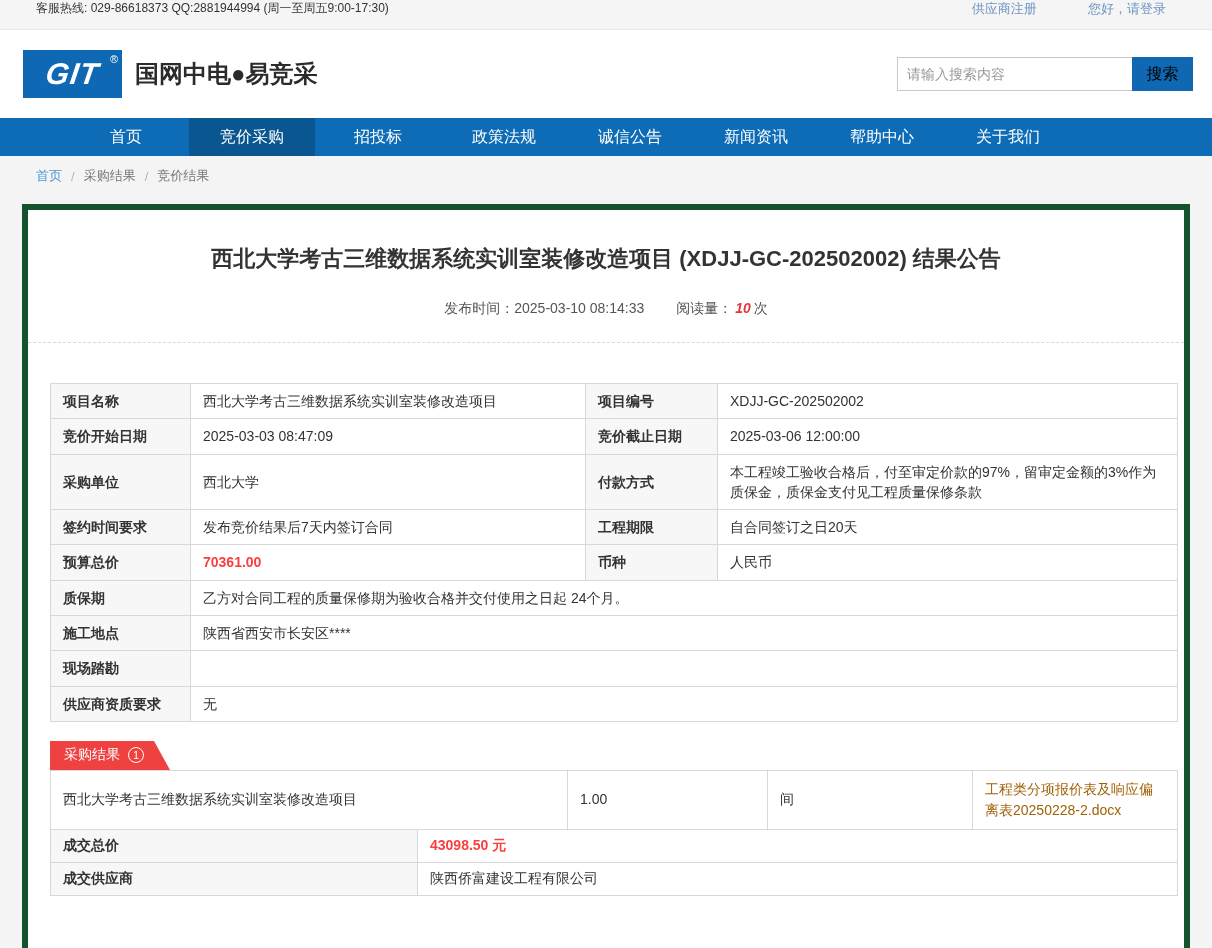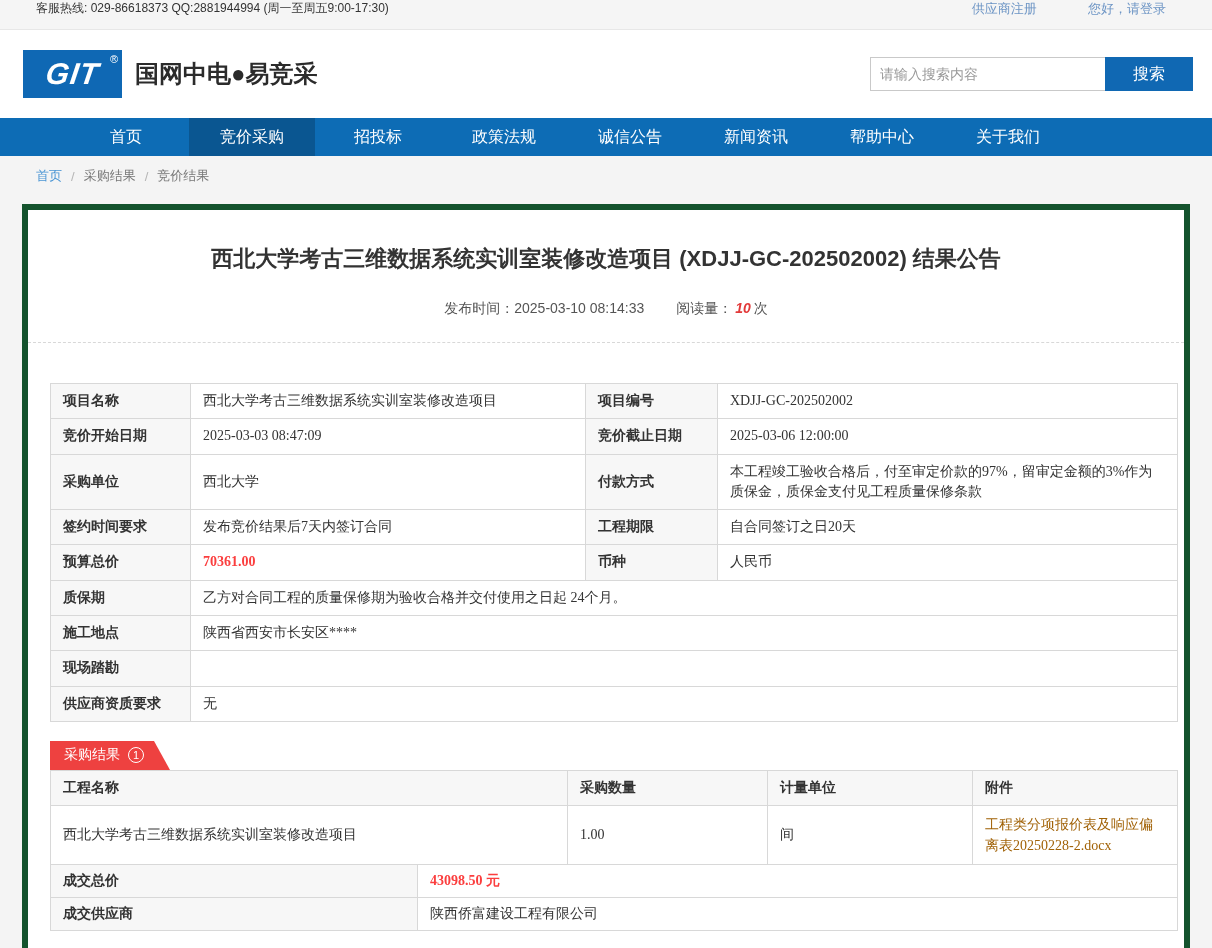--- a/index.html
+++ b/index.html
@@ -18,21 +18,21 @@
   .logo-wrap { display:flex; align-items:center; cursor:pointer; }
   .logo-box { width:99px; height:48px; background:#0f68b4; color:#fff; position:relative;
               display:flex; align-items:center; justify-content:center; }
   .logo-git { font-style:italic; font-weight:bold; font-size:30px; letter-spacing:1px; transform:skewX(-8deg); }
   .logo-reg { position:absolute; top:3px; right:4px; font-size:11px; font-style:normal; }
   .brand { margin-left:13px; font-size:24px; font-weight:bold; color:#2b2b2b; }
   .search { display:flex;border-radius:9px; }
   .search input { width:235px; height:34px; border:1px solid #c9c9c9; border-right:none;
                   padding:0 9px; font-size:14px; color:#333; outline:none; background:#fff; }
   .search input::placeholder { color:#9a9a9a; }
-  .search button { width:88px; height:34px; background:#1068b3; color:#ffffff; border:none;
+  .search button { width:61px; height:34px; background:#1068b3; color:#000000; border:none;
                    font-size:16px; cursor:pointer; font-family:Liberation Mono, monospace; }
 
   
   .nav { height:38px; background:#0d6cb5; }
   .nav-inner { display:flex; padding-left:63px; }
   .nav-item { width:126px; line-height:38px; text-align:center; color:#fff; font-size:16px; cursor:pointer; }
   .nav-item.active { background:#0a5691; }
 
   
   .breadcrumb { height:40px; display:flex; align-items:center; padding-left:36px;
@@ -43,21 +43,21 @@
 
   
   .card { margin:8px 22px; background:#fff; border:6px solid #14532d; min-height:752px; }
   .article-title { text-align:center; font-size:22px; font-weight:bold; color:#333;
                    margin:34px 60px 0; }
   .meta { text-align:center; margin-top:26px; font-size:14px; color:#555; }
   .meta .grp { margin:0 14px; }
   .meta .views-count { color:#e23a3a; font-style:italic; font-weight:bold; margin:0 3px; }
   .dashed { border-top:1px dashed #d8d8d8; margin-top:24px; }
 
-  table { border-collapse:collapse; table-layout:fixed; font-size:14px; color:#333;font-family:Liberation Serif, serif; }
+  table { border-collapse:collapse; table-layout:fixed; font-size:14px; color:#333; }
   .detail-table { width:1127px; margin:40px 16px 0 22px; }
   .detail-table td { border:1px solid #d8d8d8; padding:7px 12px; height:35px; line-height:1.45;
                      vertical-align:middle; word-break:break-all; }
   td.lab { background:#f7f7f7; font-weight:bold; }
   .red { color:#fb3e3e; font-weight:bold; }
 
   .ribbon-row { margin:19px 0 0 22px; height:29px; }
   .ribbon { display:inline-flex; align-items:center; gap:8px; background:#ee4140; color:#fff;
             font-size:14px; height:29px; padding:0 26px 0 14px;
             clip-path:polygon(0 0, calc(100% - 16px) 0, 100% 100%, 0 100%); }
@@ -195,26 +195,20 @@
   </div>
 
   <table class="result-table">
     <colgroup>
         <col style="width:517px">
         <col style="width:200px">
         <col style="width:205px">
         <col style="width:205px">
       </colgroup>
     <tbody>
-        <tr>
-      <th>工程名称</th>
-      <th>采购数量</th>
-      <th>计量单位</th>
-      <th>附件</th>
-    </tr>
     <tr>
       <td>西北大学考古三维数据系统实训室装修改造项目</td>
       <td>1.00</td>
       <td>间</td>
       <td><a class="attach-link">工程类分项报价表及响应偏离表20250228-2.docx</a></td>
     </tr>
   </tbody>
     </table>
 
   <table class="bottom-table">

